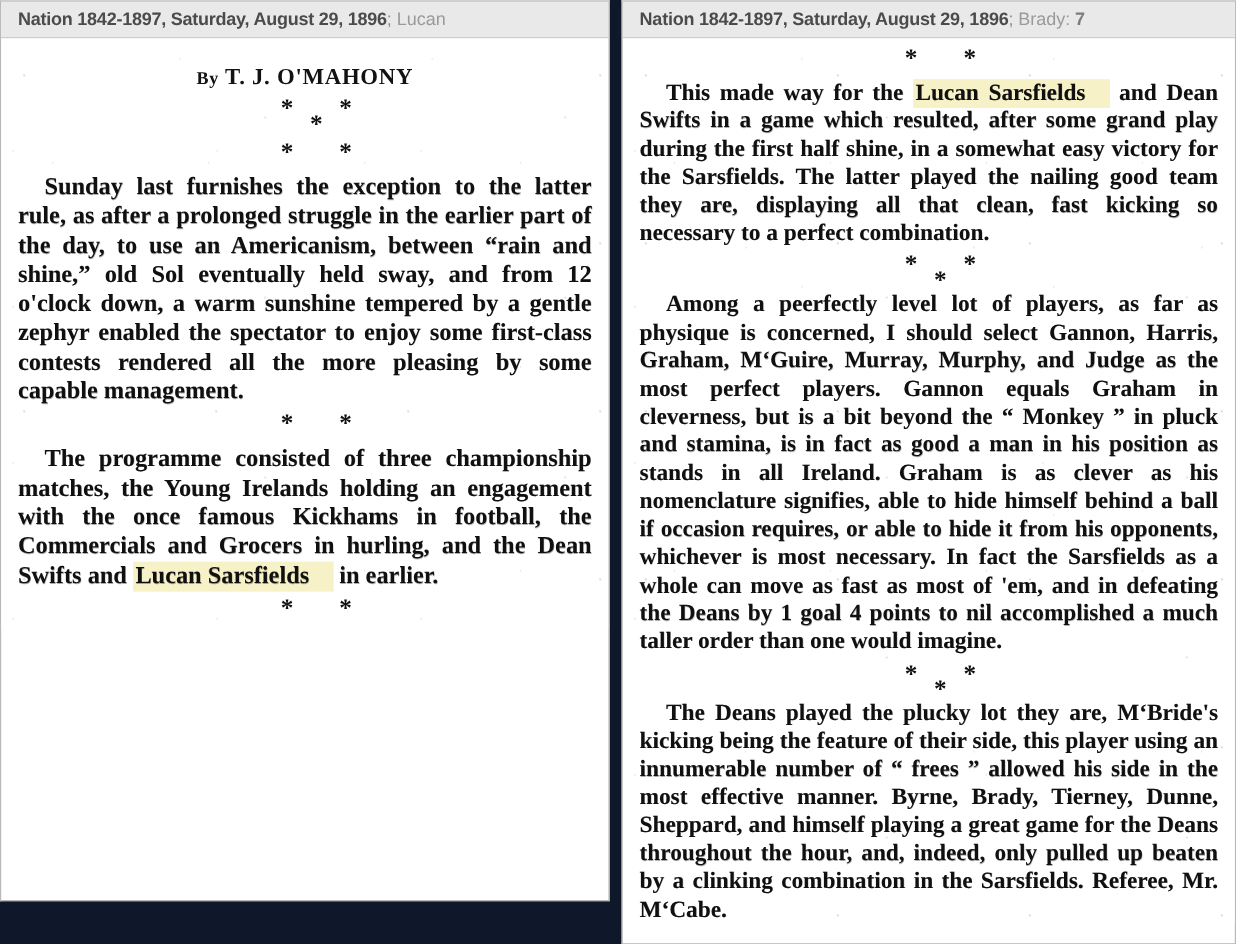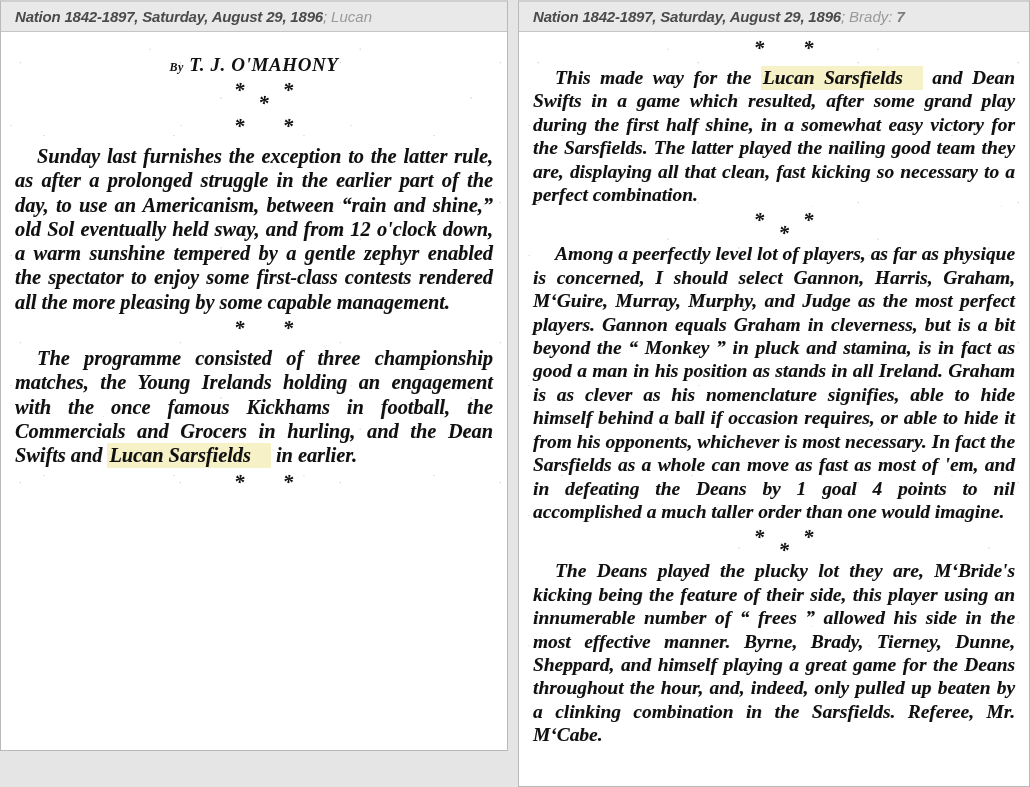--- a/index.html
+++ b/index.html
@@ -9,24 +9,23 @@
     width: 1030px;
     height: 787px;
     overflow: hidden;
     font-family: "Liberation Serif", serif;
   }
 
   #app {
     position: relative;
     width: 1030px;
     height: 787px;
-    background: #e5e5e5;
+    background: #0f172a;
     display: flex;
     align-items: flex-start;
-    font-style: italic;
   }
 
   
   .panel {
     position: relative;
     background: #ffffff;
     box-sizing: border-box;
     border: 1px solid #b9b9b9;
     border-top: 2px solid #cfcfcf;
     overflow: hidden;
@@ -103,21 +102,21 @@
 
   .byline {
     text-align: center;
     font-family: "Liberation Serif", serif;
     font-size: 19px;
     font-weight: bold;
     letter-spacing: 0.6px;
     margin: 16px 0 0 0;
     color: #121212;
   }
-  .byline .sc { font-size: 12px; }
+  .byline .sc { font-size: 15px; }
 
   p.col {
     margin: 0;
     font-family: "Liberation Serif", serif;
     font-weight: bold;
     color: #101010;
     text-align: justify;
     text-indent: 22px;
     -webkit-hyphens: none;
     hyphens: none;

